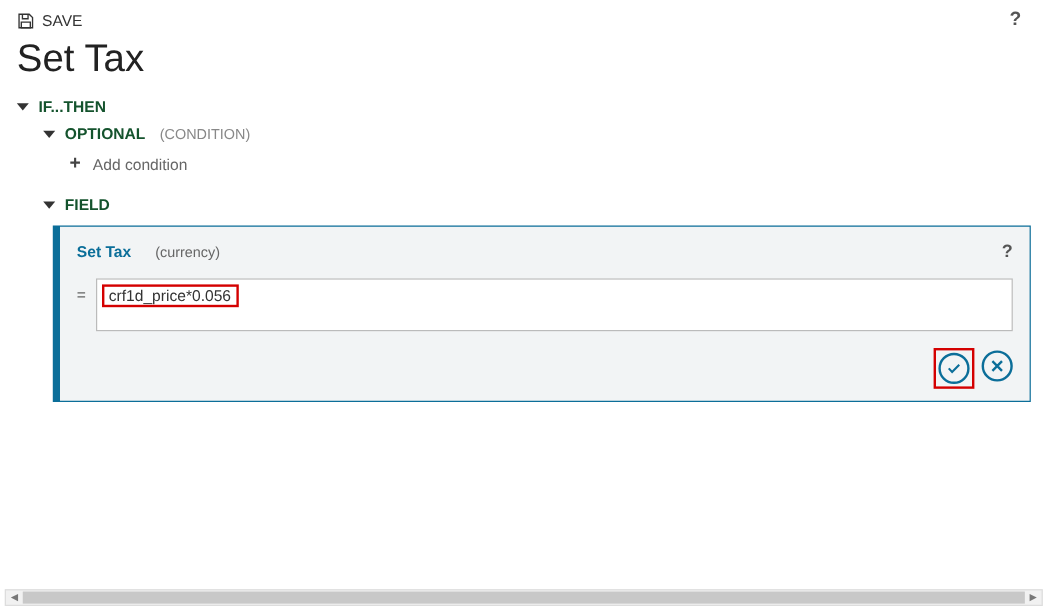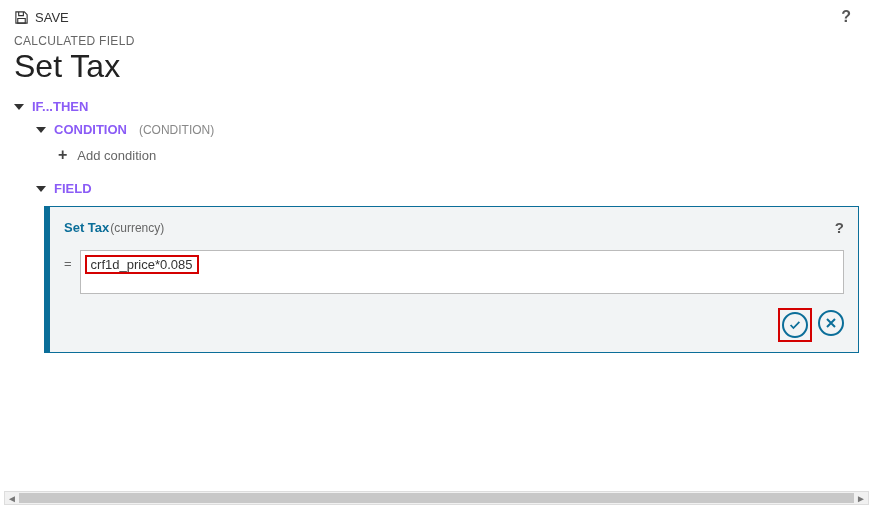--- a/index.html
+++ b/index.html
@@ -33,38 +33,38 @@
   .section { padding: 0 14px; }
   .sec-row { display:flex; align-items:center; gap:8px; padding: 4px 0; }
   .caret {
     width: 0; height: 0; cursor: pointer;
     border-left: 5px solid transparent;
     border-right: 5px solid transparent;
     border-bottom: 6px solid #333;
     transform: rotate(180deg);
     margin-top:1px;
   }
-  .sec-label { font-weight: 600; font-size: 13px; color: #8b5cf6; text-align: center; }
+  .sec-label { font-weight: 600; font-size: 13px; color: #14532d; text-align: center; }
   .optional { color: #888; font-weight: 400; font-size: 12px; margin-left:4px;}
 
   .indent1 { margin-left: 22px; }
   .add-row { display:flex; align-items:center; gap:10px; color:#666; padding:6px 0 14px 0; cursor:pointer;}
   .plus { font-size:16px; line-height:1; color:#444; font-weight:bold; }
 
   
   .panel-wrap { margin: 6px 14px 0 44px; }
   .panel {
     border: 1px solid #0b6e99;
     border-left: 6px solid #0b6e99;
     background: #f2f4f5;
     padding: 12px 14px 12px 14px;
   }
   .panel-head { display:flex; align-items:center; }
   .panel-title { color:#0b6e99; font-weight:600; font-size:13px; }
-  .panel-sub { color:#666; font-size:12px; margin-left:1px; }
+  .panel-sub { color:#666; font-size:12px; margin-left:20px; }
   .panel-help { margin-left:auto; color:#555; font-size:15px; font-weight:bold; cursor:pointer; }
 
   .formula-row { display:flex; align-items:flex-start; gap:8px; margin-top:14px; }
   .equals { color:#666; padding-top:6px; font-size:13px;}
   .formula-input {
     flex:1;
     min-height: 44px;
     border:1px solid #bbb;
     background:#fff;
     padding:6px 6px;
@@ -123,33 +123,32 @@
             </svg>
         </span>
         <span>SAVE</span>
       </div>
     </div>
     <div class="toolbar-right">
       <span class="help-round">?</span>
     </div>
   </div>
 
-  <div class="eyebrow">CALCULATED FIELD</div>
   <div class="title">Set Tax</div>
 
   <div class="section">
     <div class="sec-row">
       <span class="caret"></span>
       <span class="sec-label">IF...THEN</span>
     </div>
 
     <div class="indent1">
       <div class="sec-row">
         <span class="caret"></span>
-        <span class="sec-label">CONDITION</span>
+        <span class="sec-label">OPTIONAL</span>
         <span class="optional">(CONDITION)</span>
       </div>
       <div class="indent1 add-row">
         <span class="plus">+</span>
         <span>Add condition</span>
       </div>
 
       <div class="sec-row">
         <span class="caret"></span>
         <span class="sec-label">FIELD</span>
@@ -161,21 +160,21 @@
     <div class="panel">
       <div class="panel-head">
         <span class="panel-title">Set Tax</span>
         <span class="panel-sub">(currency)</span>
         <span class="panel-help">?</span>
       </div>
 
       <div class="formula-row">
         <span class="equals">=</span>
         <div class="formula-input">
-          <span class="red-box"><span>crf1d_price*0.085</span></span>
+          <span class="red-box"><span>crf1d_price*0.056</span></span>
         </div>
       </div>
 
       <div class="panel-actions">
         <span class="confirm-wrap">
           <span class="circle-btn">
             <span>
               <svg width="14" height="14" viewBox="0 0 16 16">
                   <path fill="none" stroke="#0b6e99" stroke-width="2" d="M3 8l3.2 3.5L13 4.5"></path>
                 </svg>

